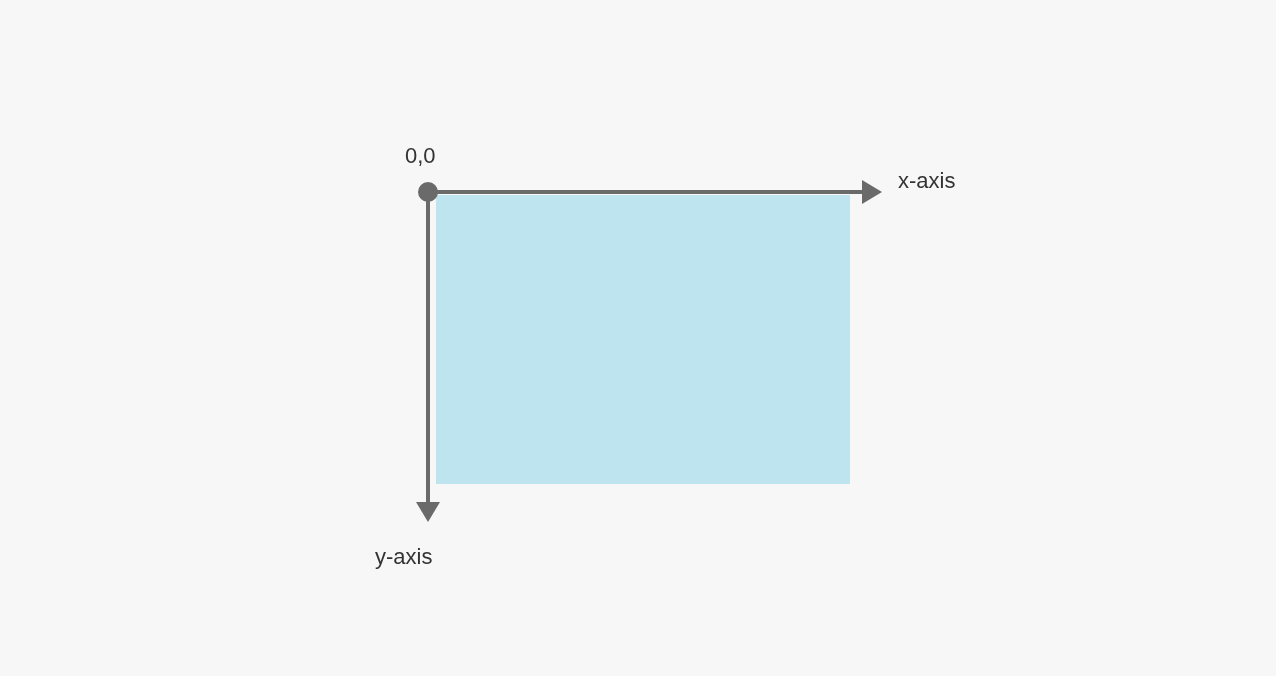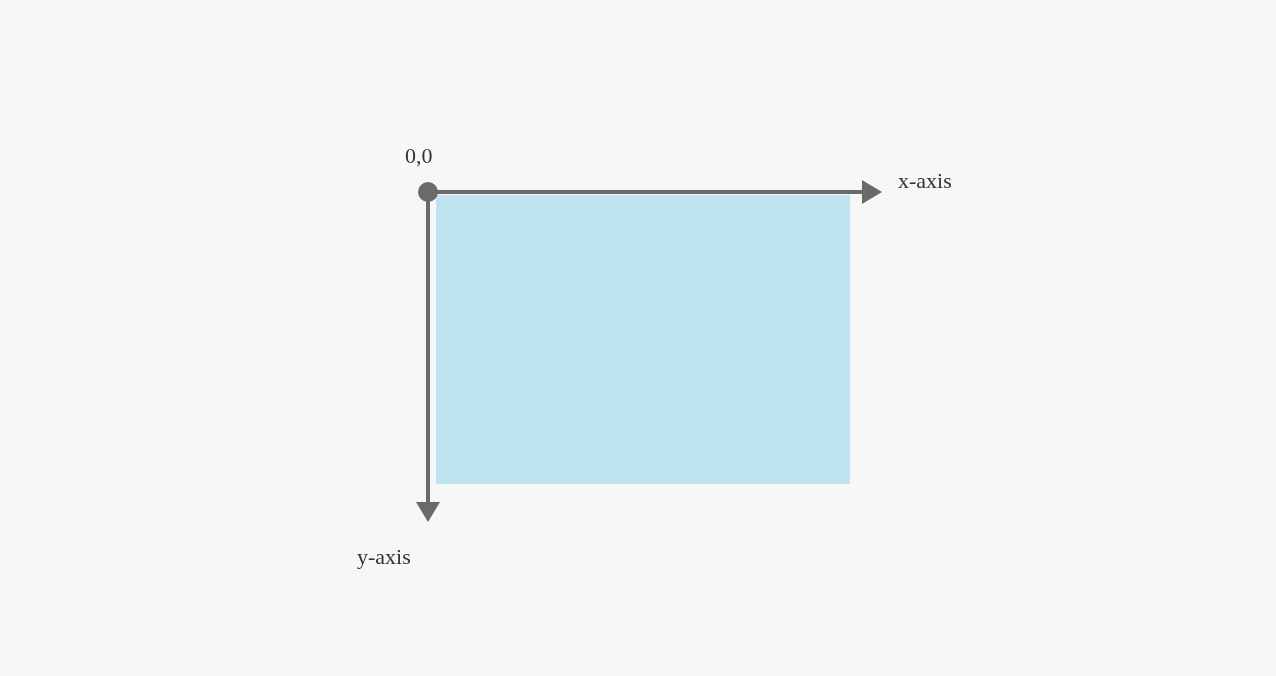--- a/index.html
+++ b/index.html
@@ -72,32 +72,32 @@
       width: 0;
       height: 0;
       border-left: 12px solid transparent;
       border-right: 12px solid transparent;
       border-top: 20px solid #6a6a6a;
     }
     .label {
       position: absolute;
       font-size: 22px;
       color: #333333;
-      font-family: Liberation Serif, serif;
+      font-family: Liberation Sans, sans-serif;
     }
     .origin-label {
       left: 405px;
       top: 143px;
     }
     .x-axis-label {
       left: 898px;
       top: 168px;
     }
     .y-axis-label {
-      left: 357px;
+      left: 375px;
       top: 544px;
     }
   </style>
 </head>
 <body>
 
 <div class="diagram-container">
 
   <div class="viewport-rect"></div>
 

